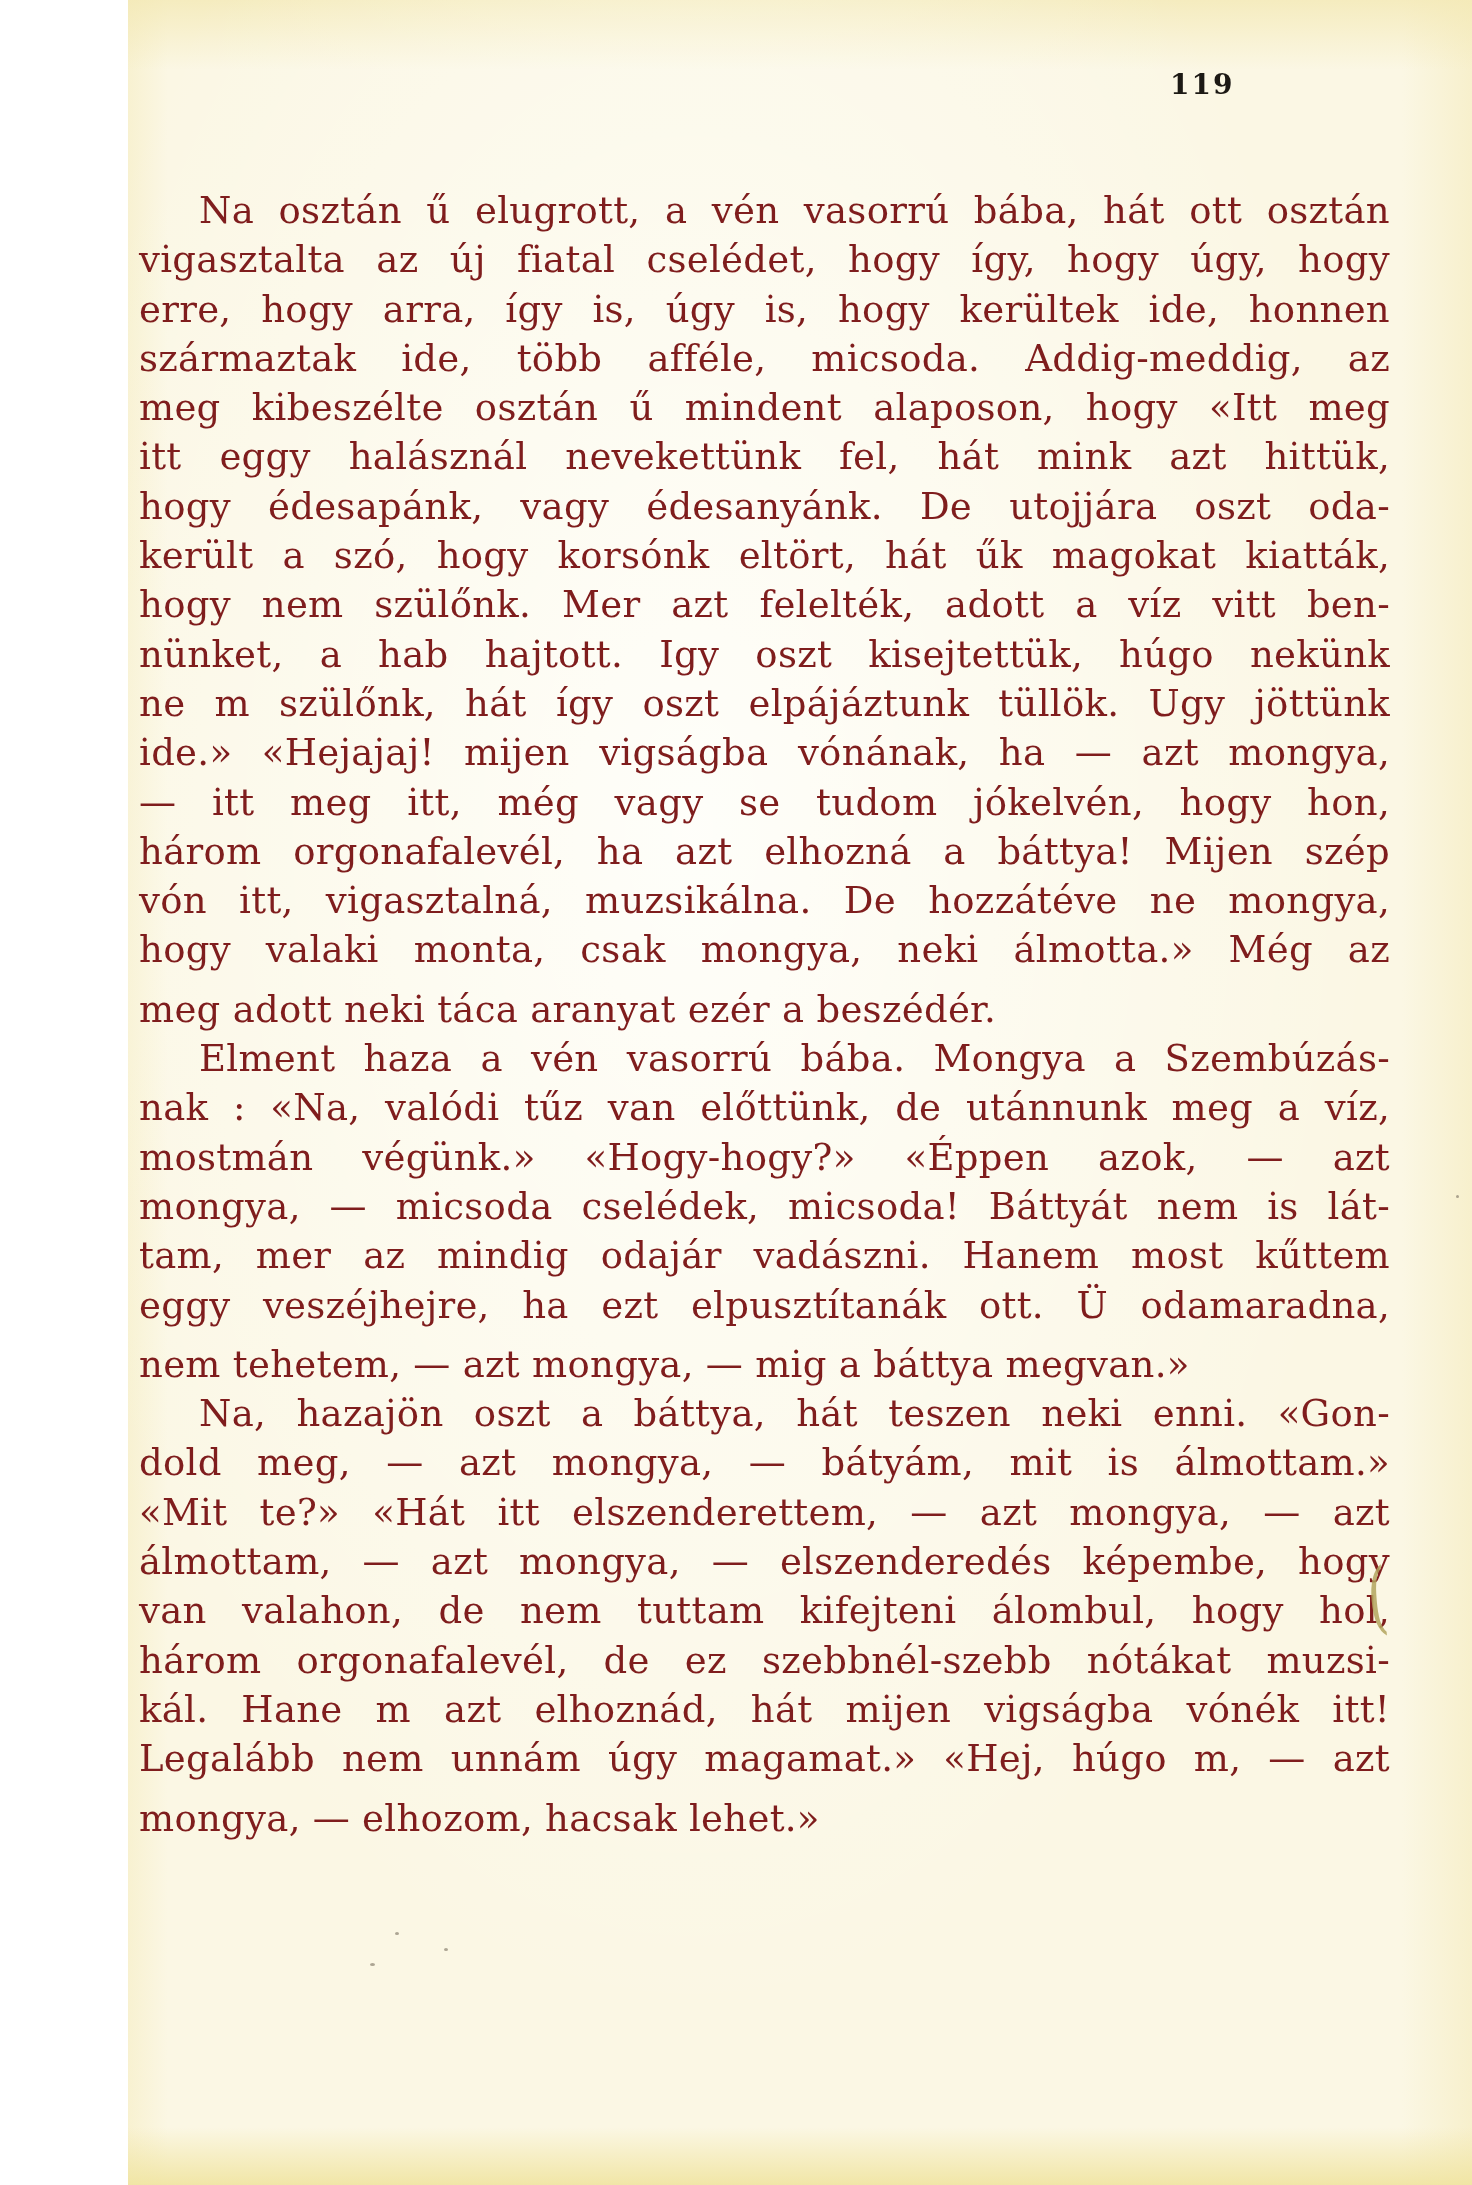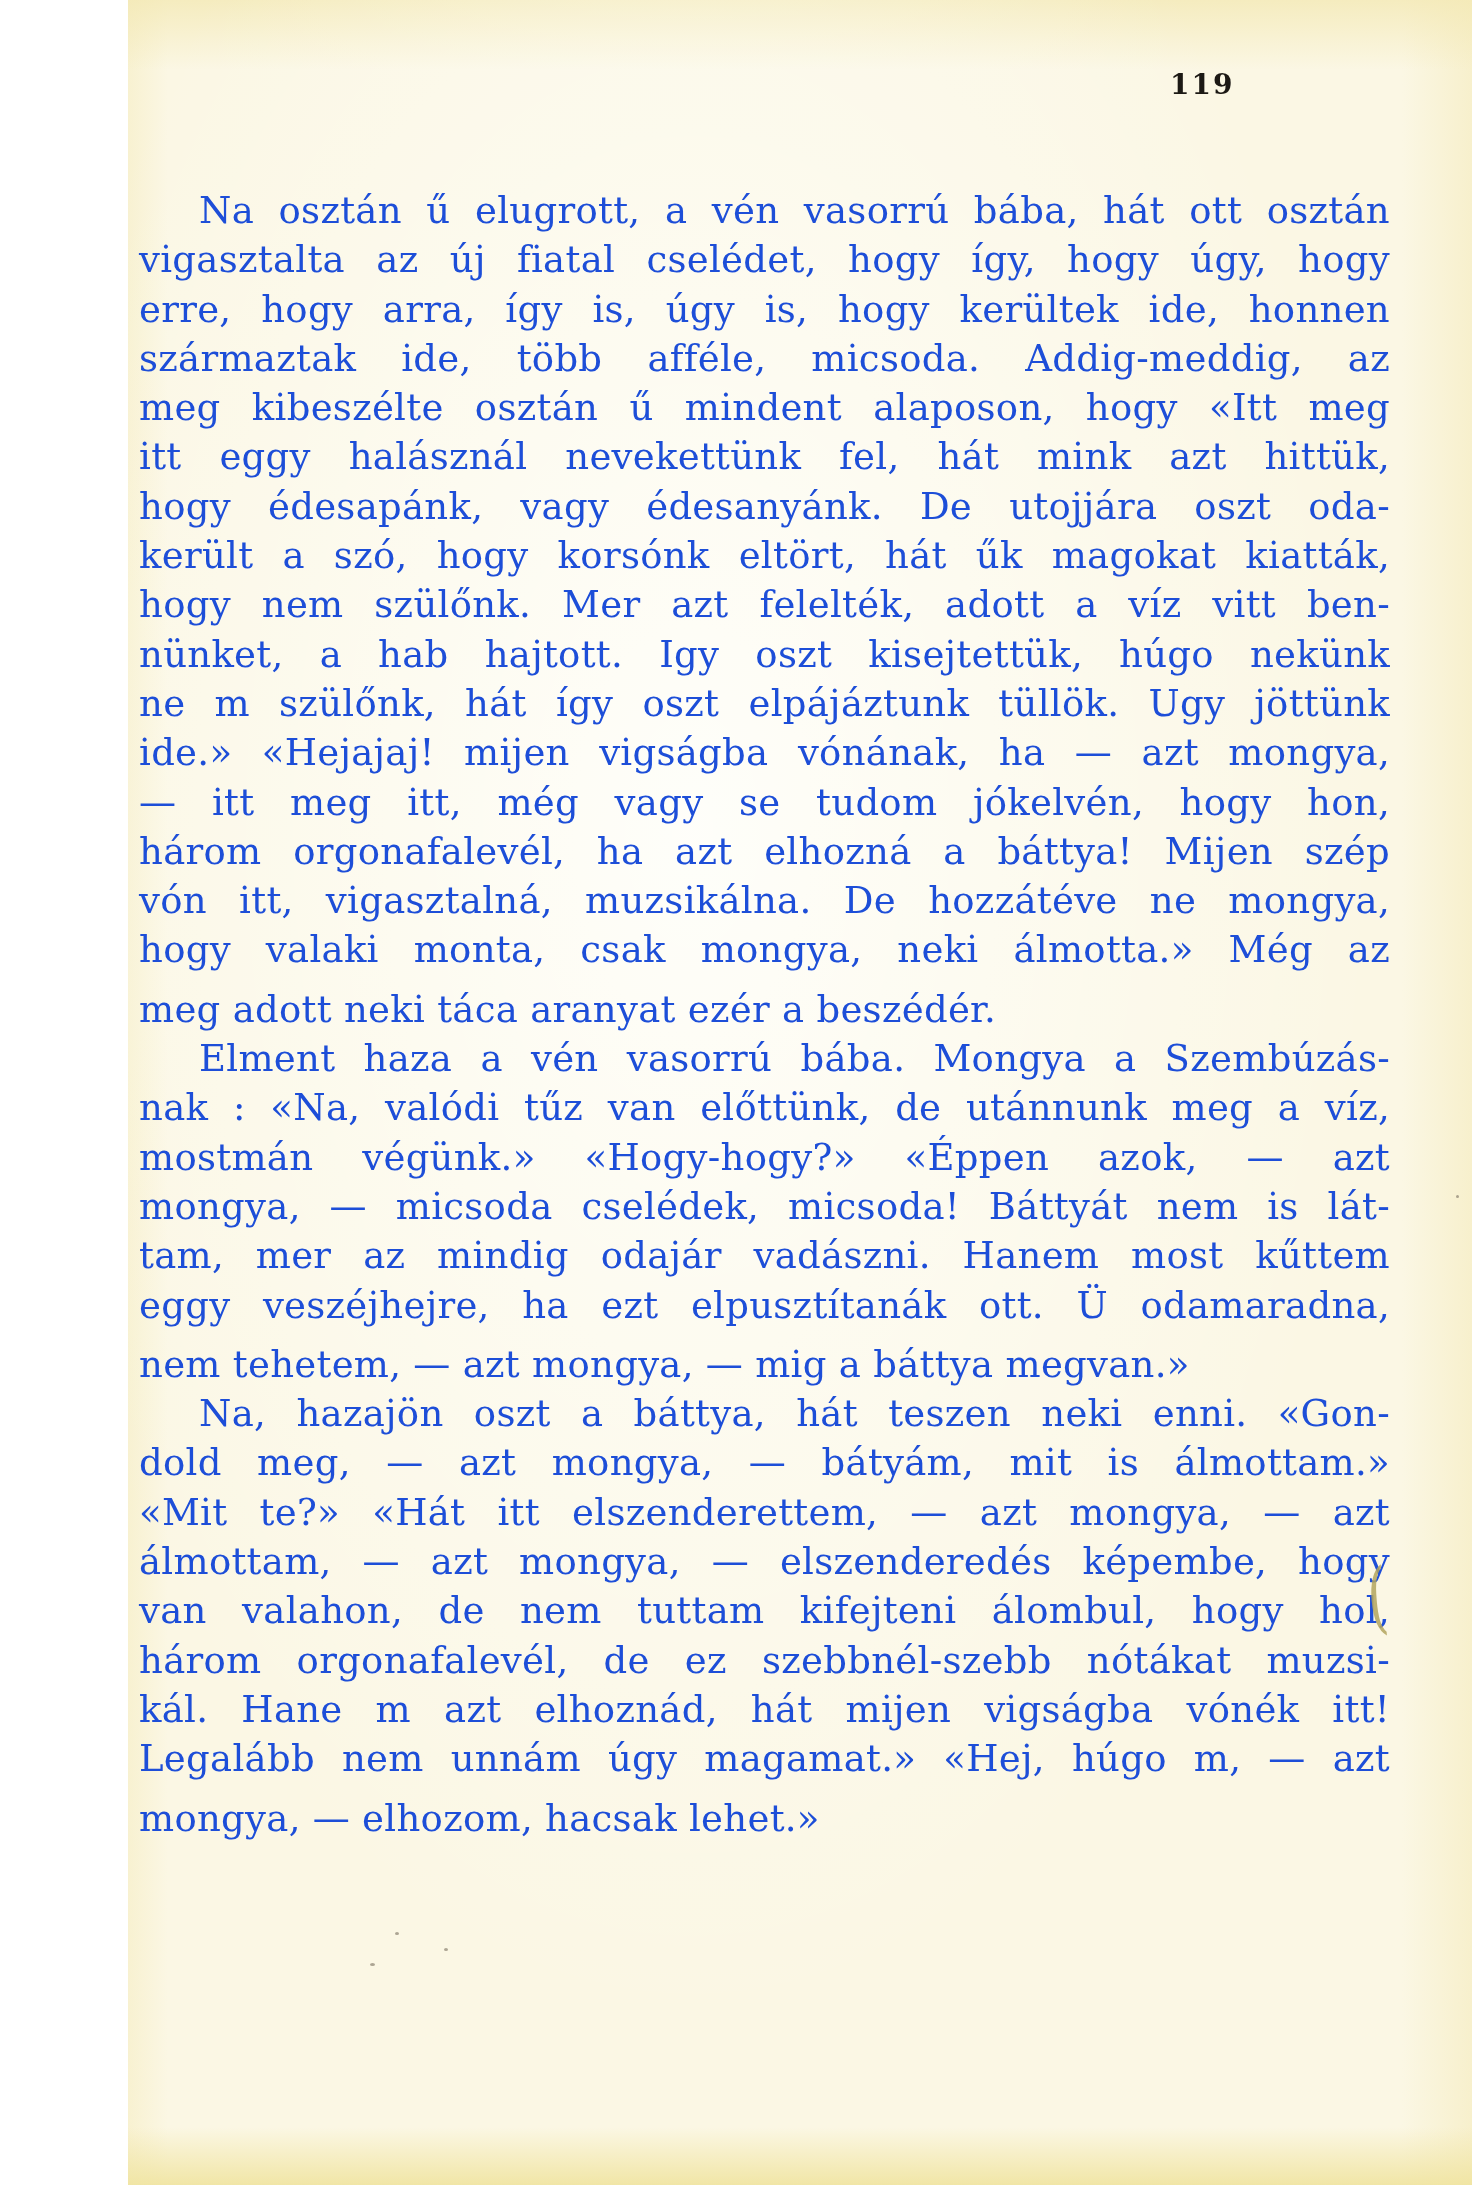--- a/index.html
+++ b/index.html
@@ -27,21 +27,21 @@
     font-size:28px;
     font-weight:bold;
     color:#1c1914;
     letter-spacing:2px;
     margin-left:20px;
   }
   .text-block{
     position:absolute;
     left:139px;top:186px;
     width:1251px;
-    color:#1d4ed8;
+    color:#7f1d1d;
   }
   .line{
     height:49.3px;
     line-height:49.3px;
     font-size:37px;
     white-space:normal;
     text-align:justify;
     text-align-last:justify;
     letter-spacing:0.3px;
   }

